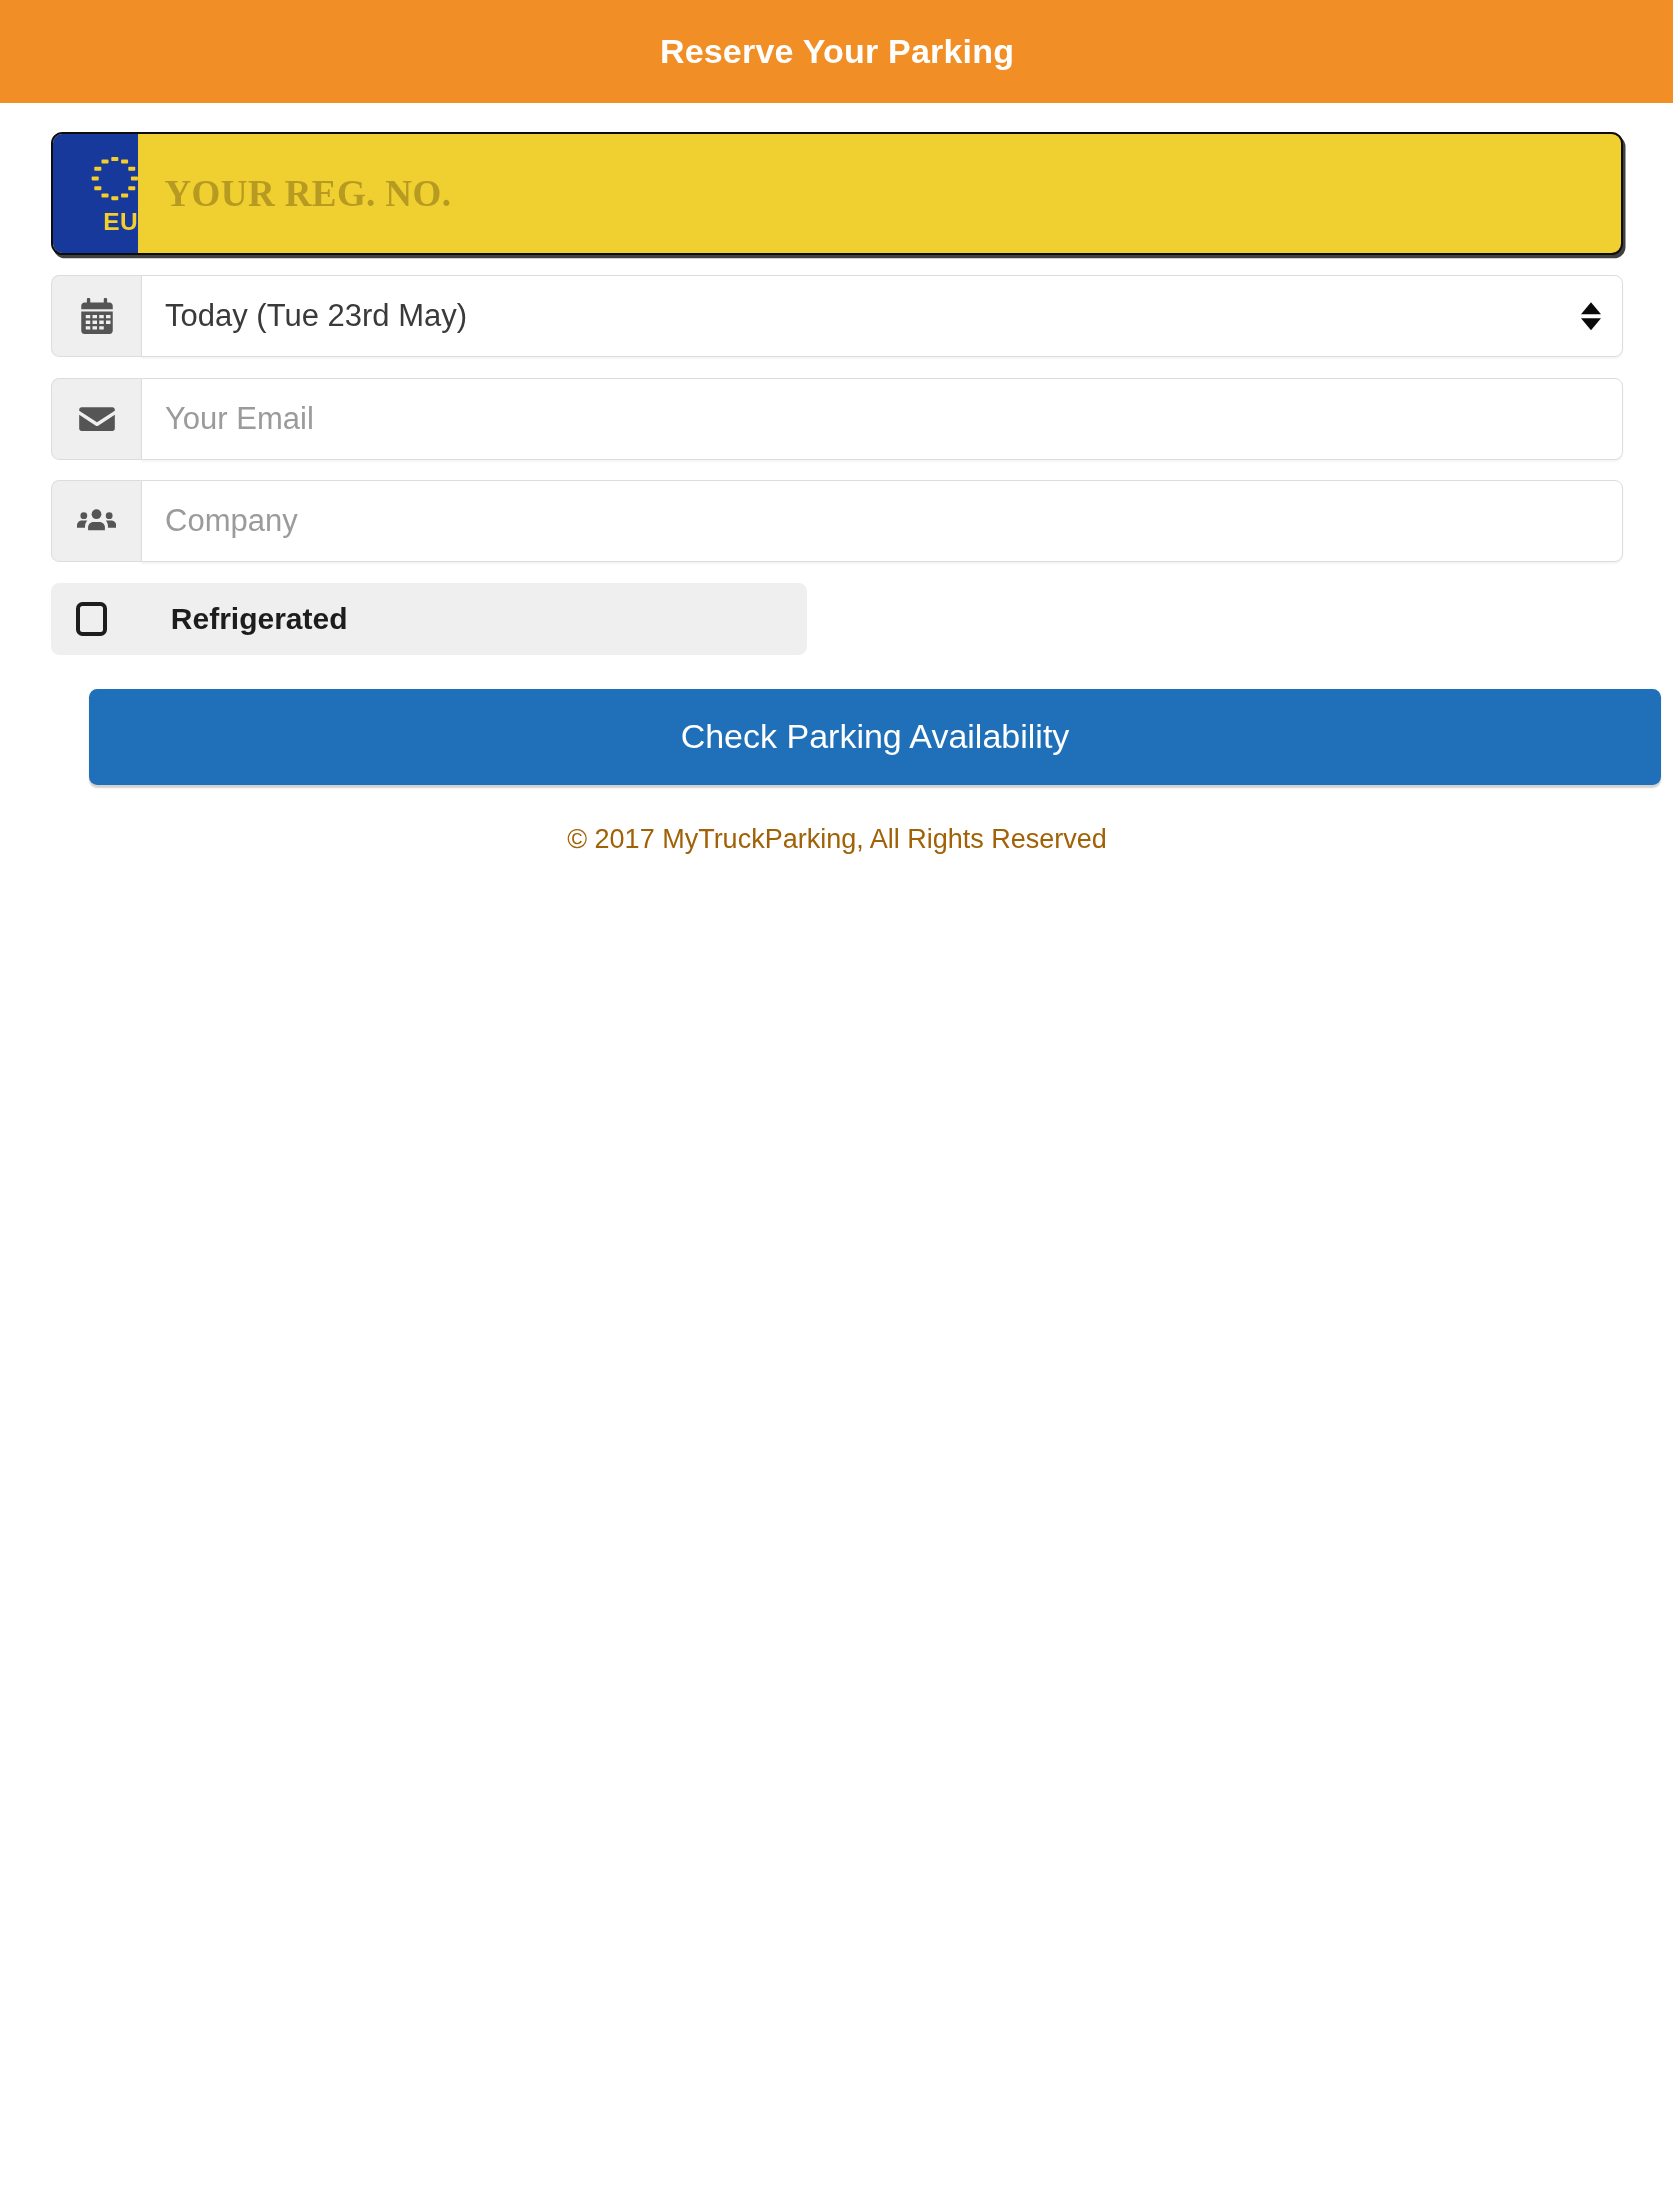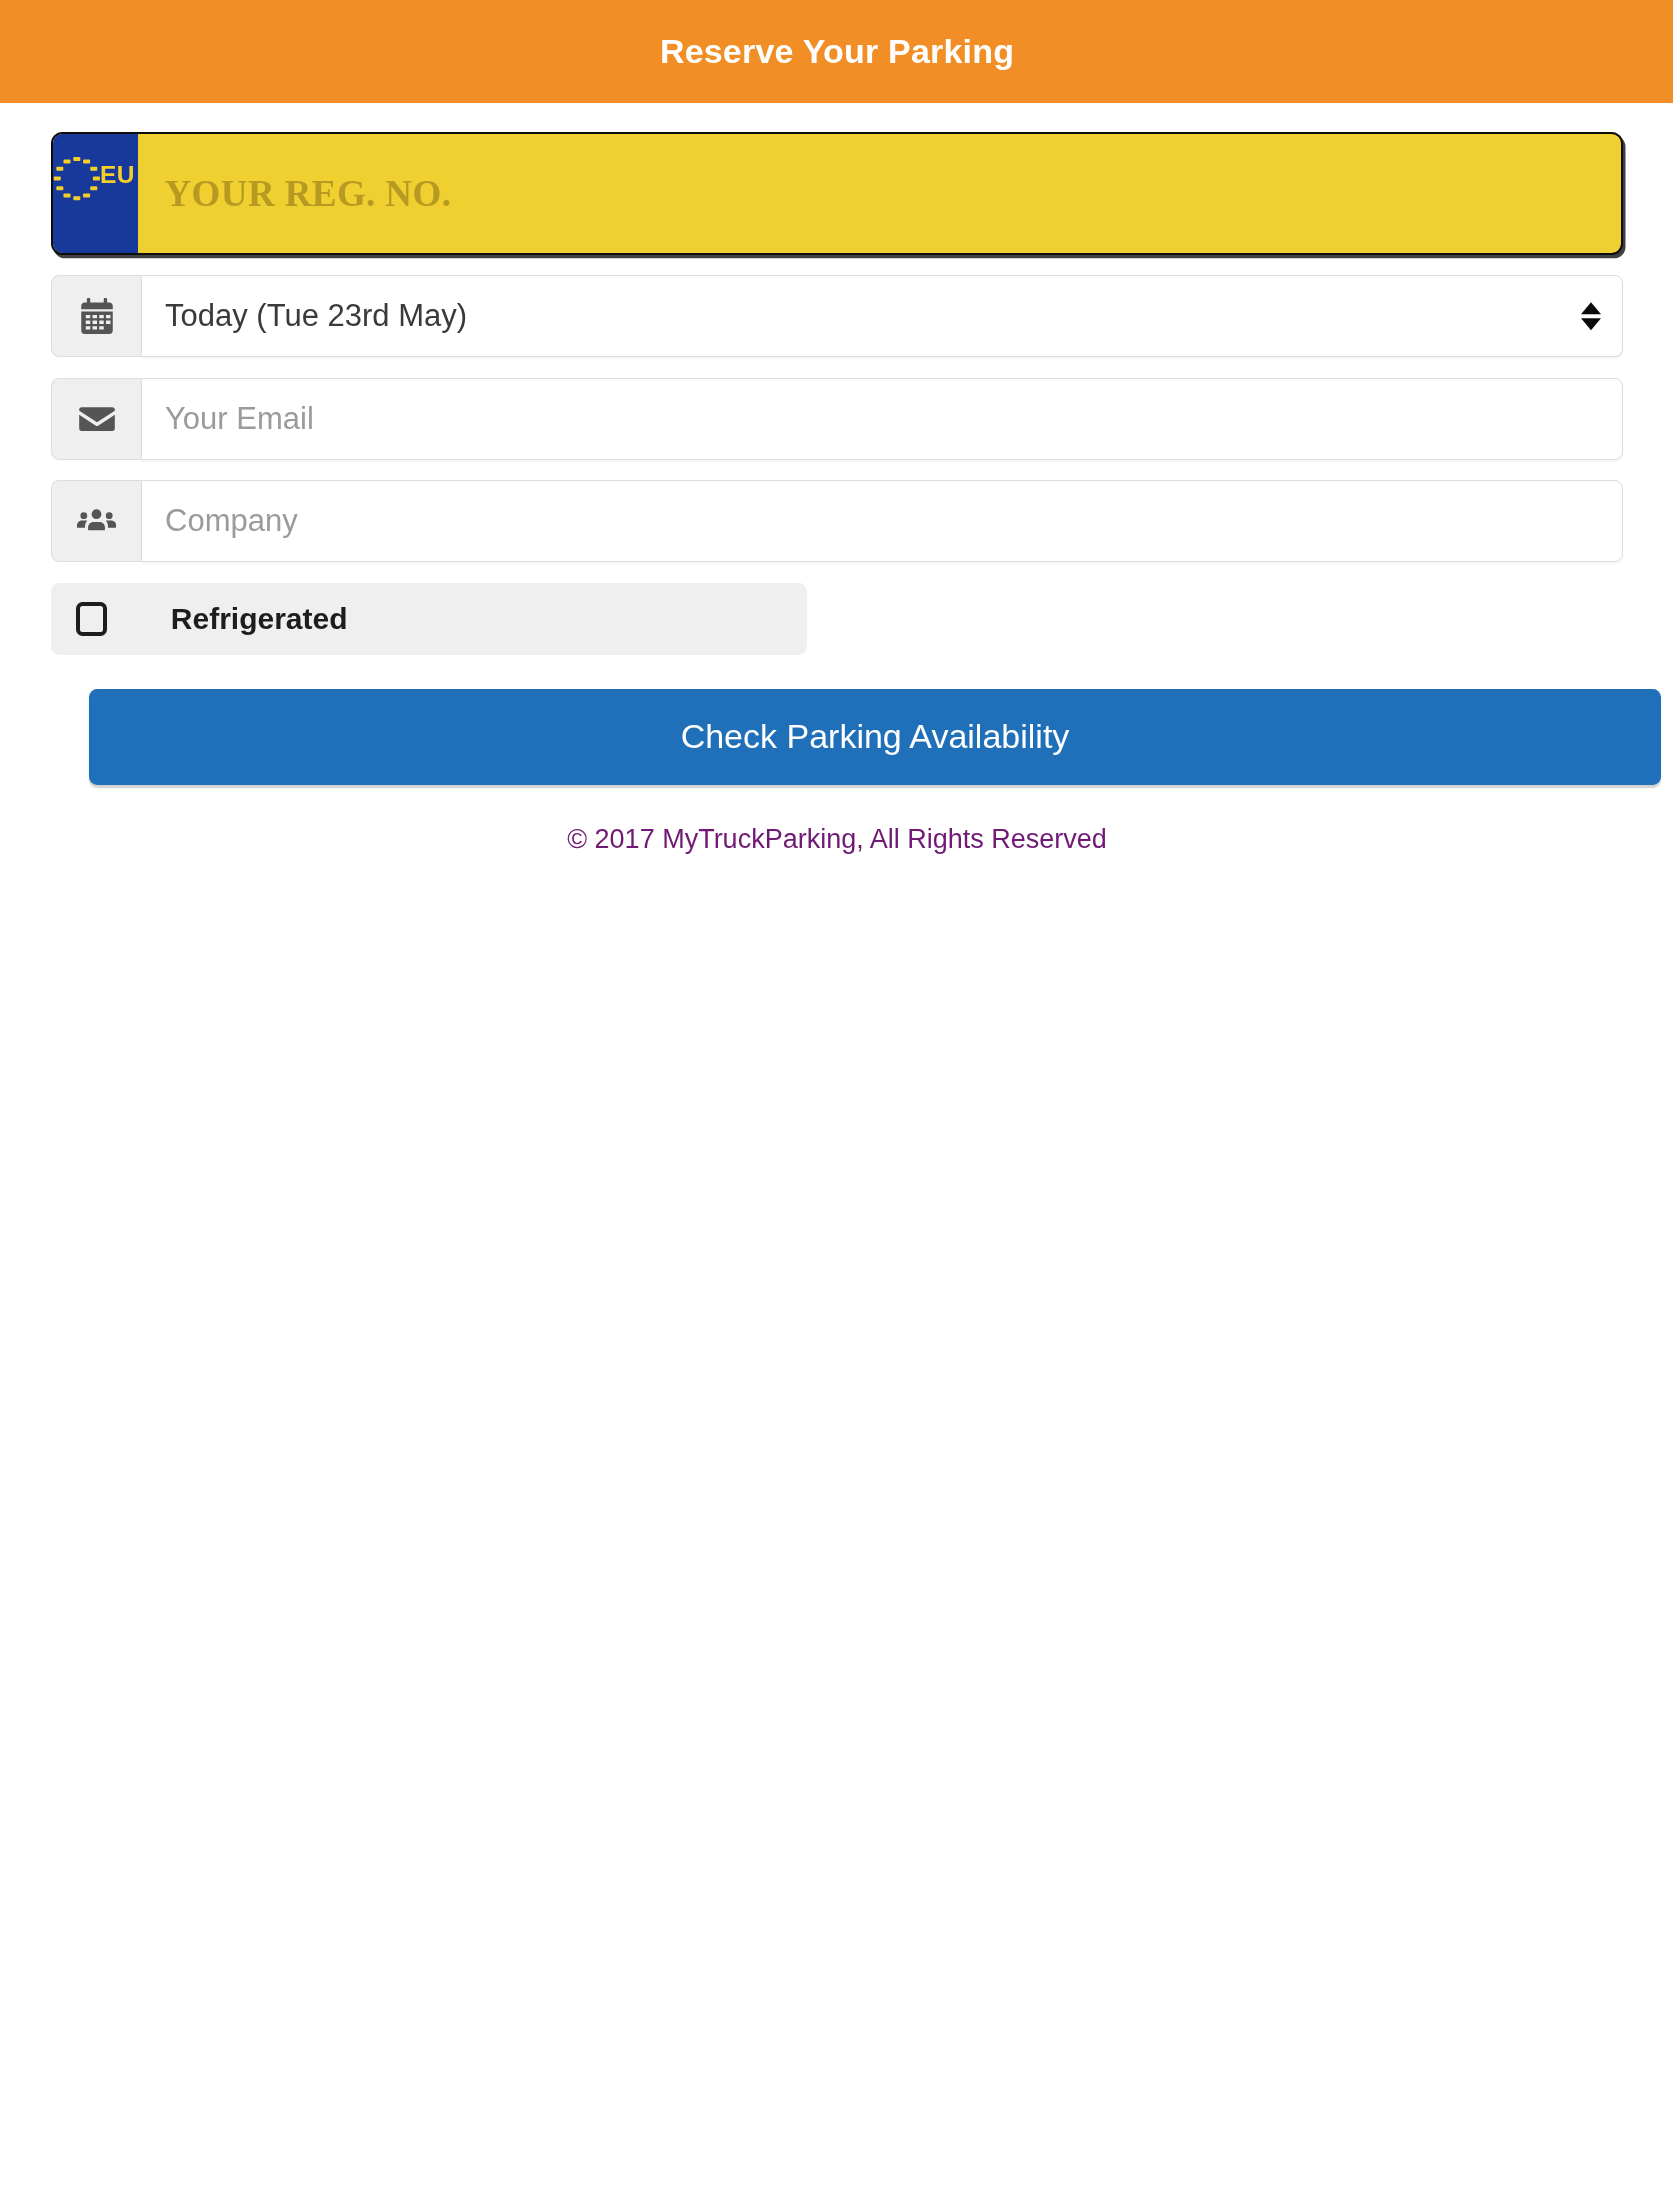--- a/index.html
+++ b/index.html
@@ -49,21 +49,22 @@
     display: flex;
     align-items: stretch;
     box-sizing: border-box;
     overflow: hidden;
     box-shadow: 2.5px 3.3px 0 rgba(0,0,0,0.75);
   }
   .plate-eu {
     width: 85px;
     background: #17399B;
     display: flex;
-    align-items: flex-start;
+    flex-direction: column;
+    align-items: flex-end;
     justify-content: flex-start;
     padding-top: 21px;
     box-sizing: border-box;
     flex: 0 0 85px;
   }
   .plate-eu .stars {
     width: 47px;
     height: 47px;
     position: relative;
   }
@@ -242,21 +243,21 @@
     gap: 34px;
   }
   .footer-links a {
     color: #2079C6;
     font-size: 29px;
     text-decoration: none;
   }
   .footer-copy {
     margin-top: 30px;
     font-size: 27px;
-    color: #701a75;
+    color: #a16207;
   }
 </style>
 </head>
 <body>
 
 <div class="app-header">
   <div class="title">Reserve Your Parking</div>
 </div>
 
 <div class="page">

